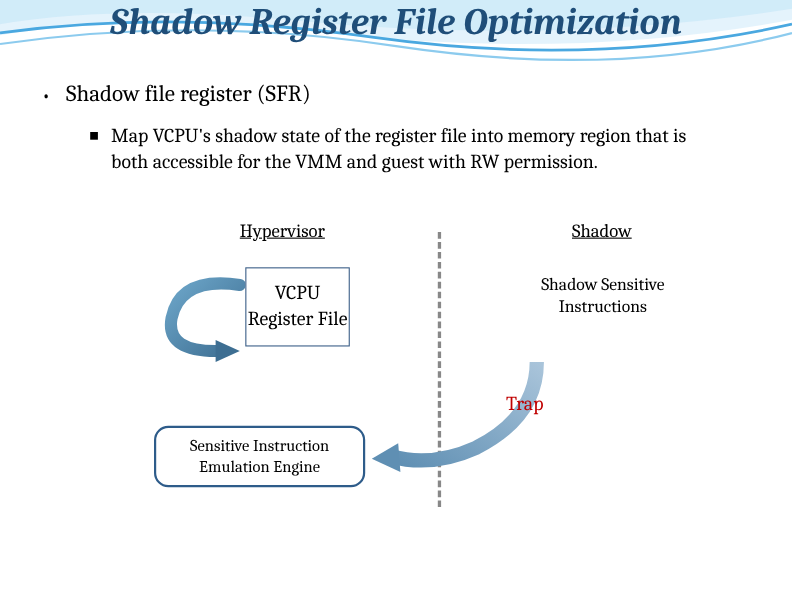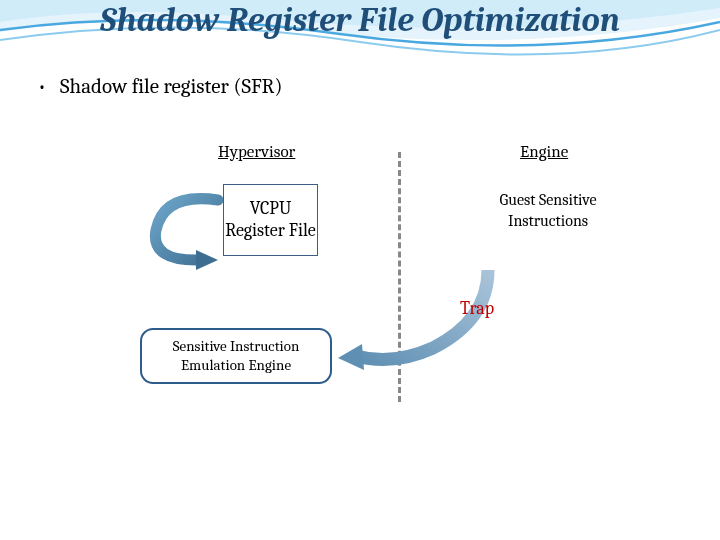--- a/index.html
+++ b/index.html
@@ -132,41 +132,45 @@
   <path d="M0,40 Q180,14 360,42 Q560,72 720,30" stroke="#8ccbee" stroke-width="2" fill="none"></path>
 </svg>
 
 <h1 class="title">Shadow Register File Optimization</h1>
 
 <div class="content">
   <div class="bullet-row">
     <span class="bullet-dot">•</span>
     <span class="b1-text">Shadow file register (SFR)</span>
   </div>
+  <div class="sub">
+    <span class="sq"></span>
+    <span class="sub-text">Map VCPU's shadow state of the register file into memory region that is both accessible for the VMM and guest with RW permission.</span>
+  </div>
 
   <div class="diagram">
     <div class="col-label hyp-label">Hypervisor</div>
-    <div class="col-label guest-label">Engine</div>
+    <div class="col-label guest-label">Shadow</div>
 
     <div class="divider"></div>
 
     <svg class="self-arrow" viewBox="0 0 90 80">
       <defs>
         <linearGradient id="g1" x1="0" y1="0" x2="1" y2="1">
           <stop offset="0%" stop-color="#6da6c9"></stop>
           <stop offset="100%" stop-color="#3d6e92"></stop>
         </linearGradient>
       </defs>
       <path d="M72,10 Q18,2 10,40 Q4,72 56,70" stroke="url(#g1)" stroke-width="11" fill="none" stroke-linecap="round"></path>
       <polygon points="50,60 72,70 50,80" fill="#3d6e92"></polygon>
     </svg>
 
     <div class="vcpu-box">VCPU Register File</div>
 
-    <div class="guest-inst">Guest Sensitive Instructions</div>
+    <div class="guest-inst">Shadow Sensitive Instructions</div>
 
     <svg class="trap-arrow" viewBox="0 0 160 100">
       <defs>
         <linearGradient id="g2" x1="1" y1="0" x2="0" y2="1">
           <stop offset="0%" stop-color="#a9c4da"></stop>
           <stop offset="100%" stop-color="#5f8fb3"></stop>
         </linearGradient>
       </defs>
       <path d="M150,0 Q150,50 95,78 Q55,96 18,86" stroke="url(#g2)" stroke-width="13" fill="none" stroke-linecap="round"></path>
       <polygon points="24,74 0,88 26,100" fill="#5f8fb3"></polygon>

